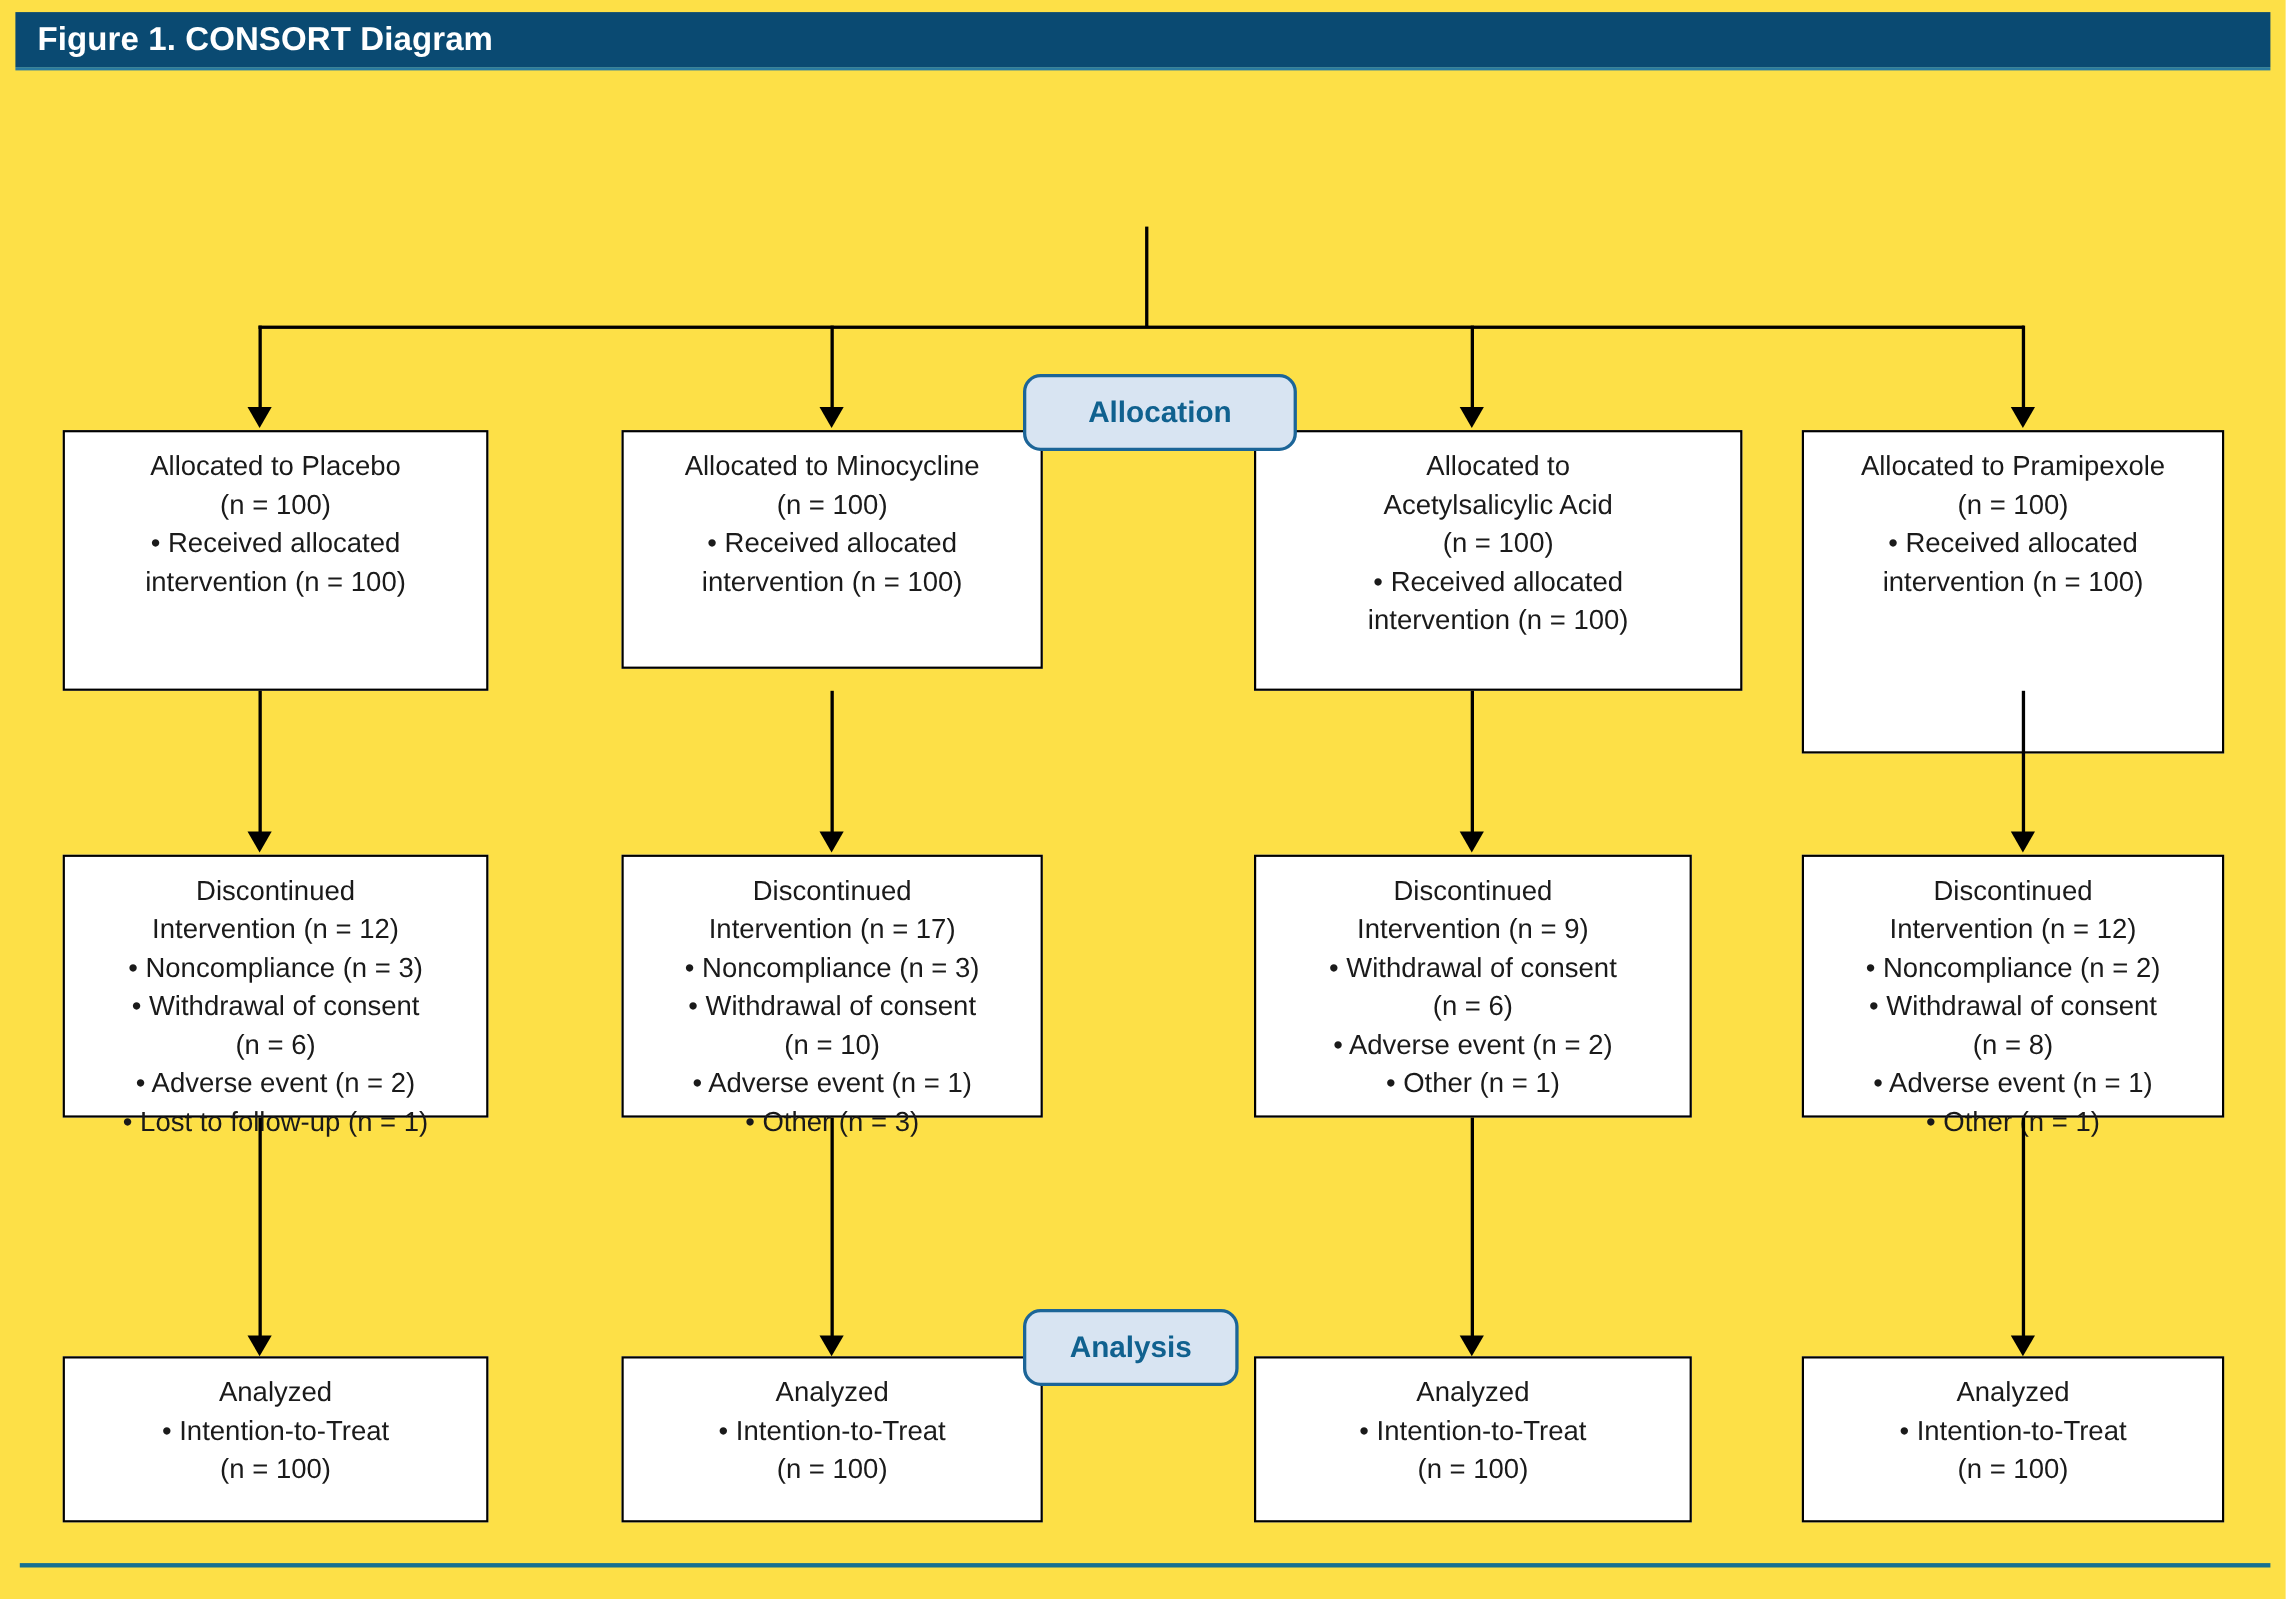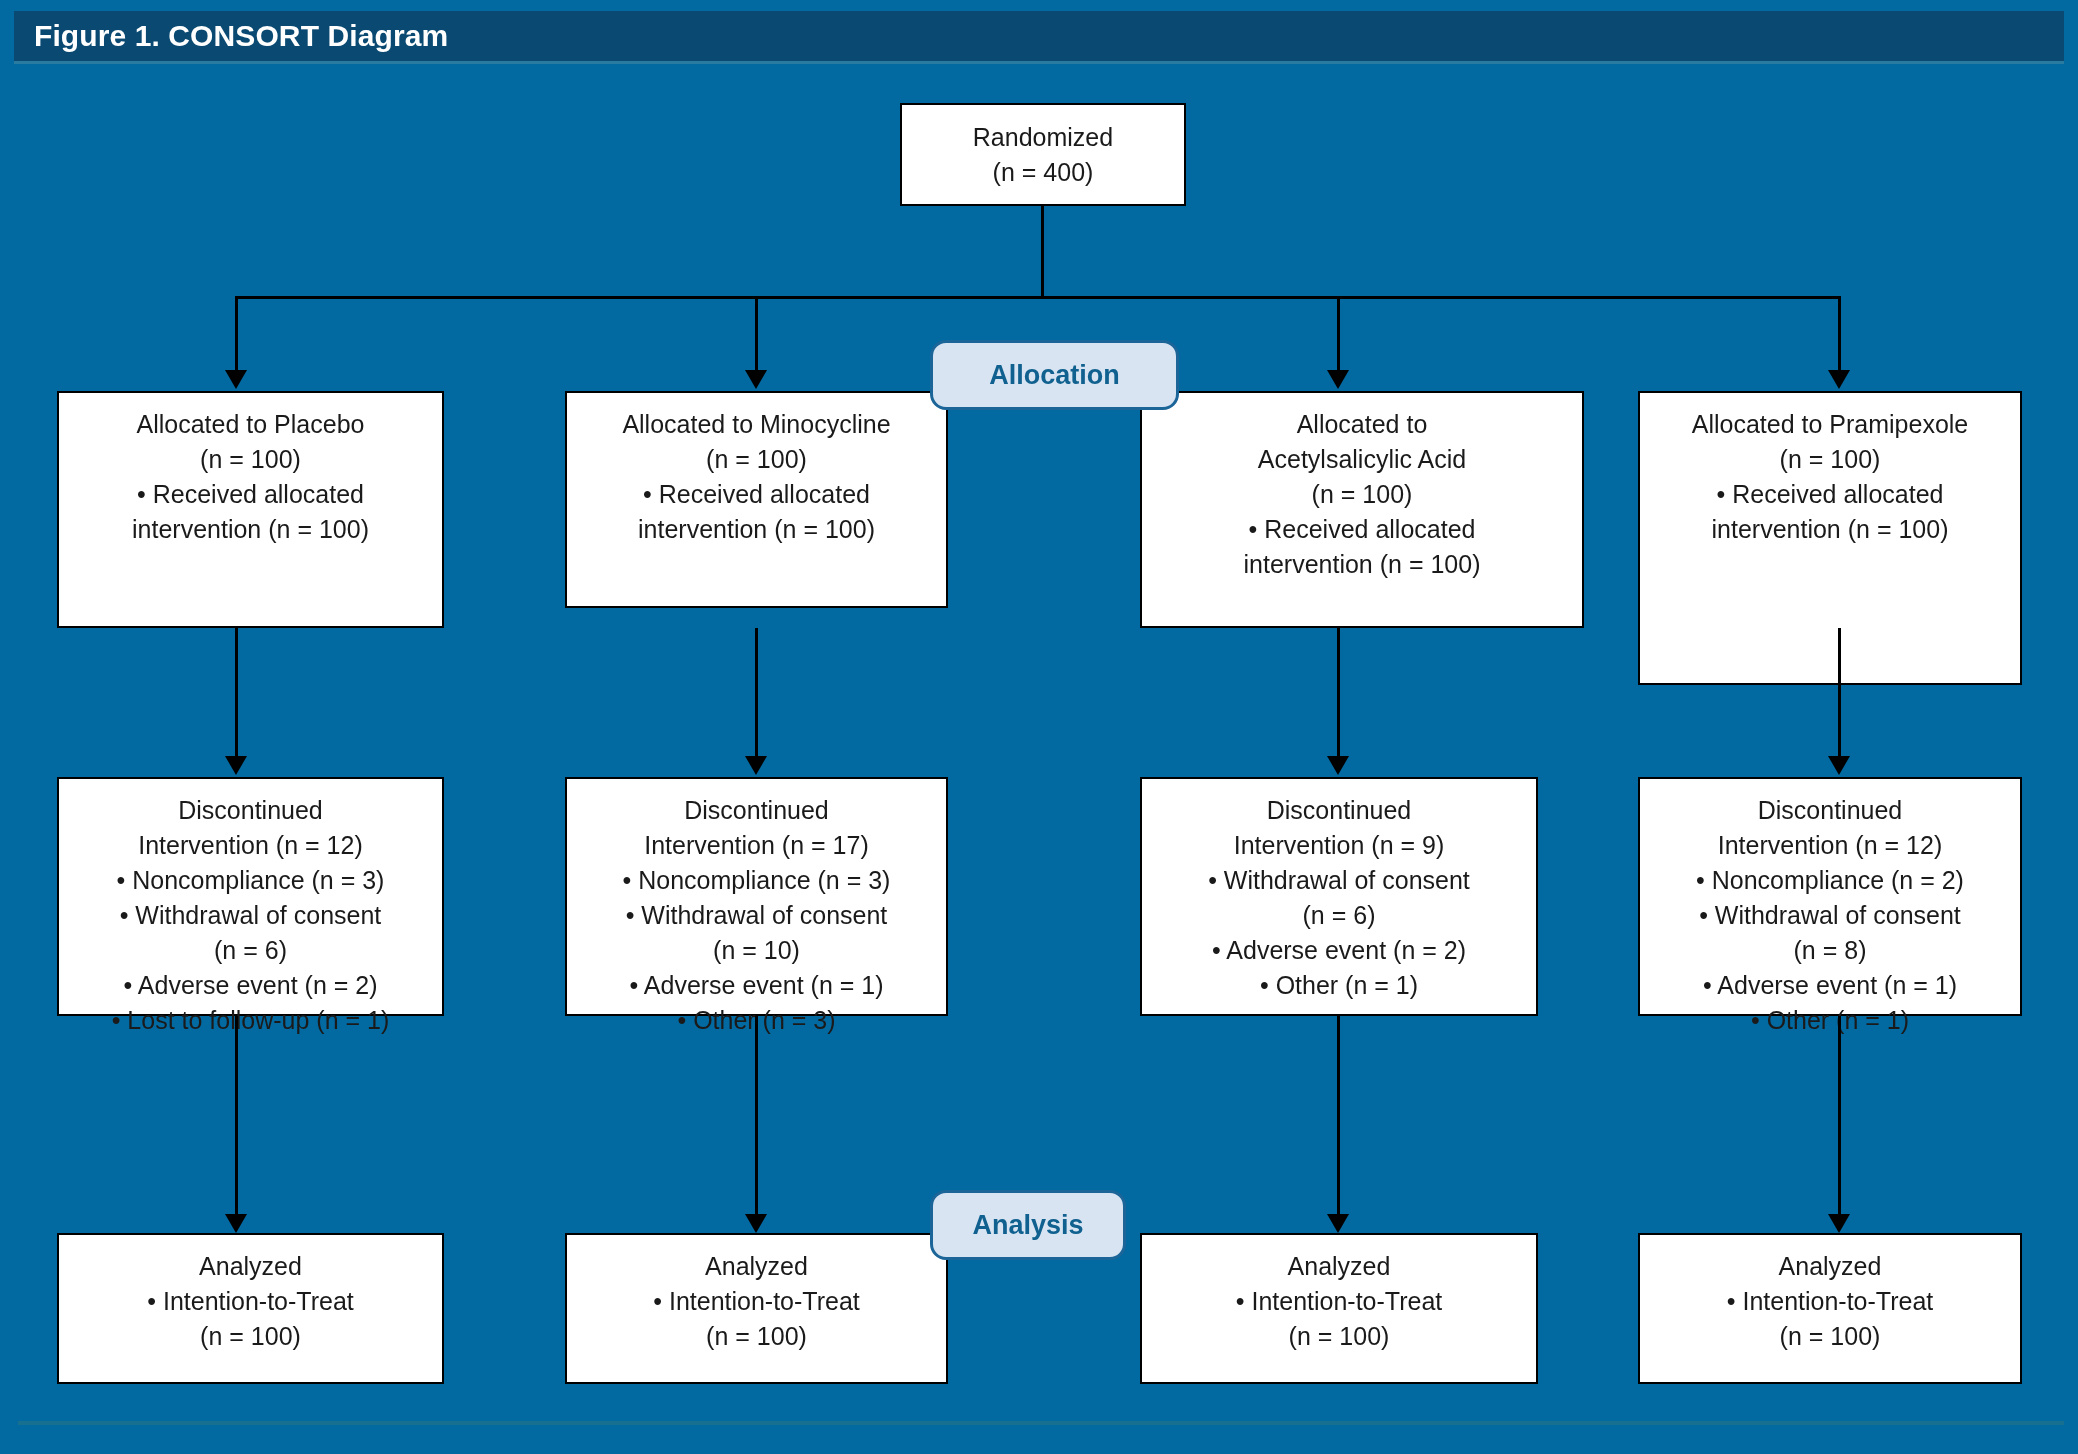--- a/index.html
+++ b/index.html
@@ -9,21 +9,21 @@
     background: #ffffff;
   }
   body {
     font-family: "Liberation Sans", sans-serif;
     color: #000000;
   }
   #figure-root {
     position: relative;
     width: 2078px;
     height: 1454px;
-    background: #0369a1;
+    background: #fde047;
     overflow: hidden;
   }
 
   
   .header-bar {
     position: absolute;
     left: 14px;
     top: 11px;
     width: 2050px;
     height: 50px;
@@ -120,22 +120,20 @@
 </head>
 <body>
 
 <div id="figure-root">
 
   <div class="header-bar">
     <span class="header-title">Figure 1. CONSORT Diagram</span>
   </div>
   <div class="header-underline"></div>
 
-  <div class="flow-box centered-v" style="left:900px; top:103px; width:286px; height:103px;">Randomized
-(n = 400)</div>
 
   <div class="v-line" style="left:1041px; top:206px; height:92px;"></div>
 
   <div class="h-line" style="left:235px; top:296px; width:1605px;"></div>
 
   <div class="v-line" style="left:235px; top:296px; height:76px;"></div>
   <div class="arrow-head" style="left:225px; top:370px;"></div>
 
   <div class="v-line" style="left:755px; top:296px; height:76px;"></div>
   <div class="arrow-head" style="left:745px; top:370px;"></div>

